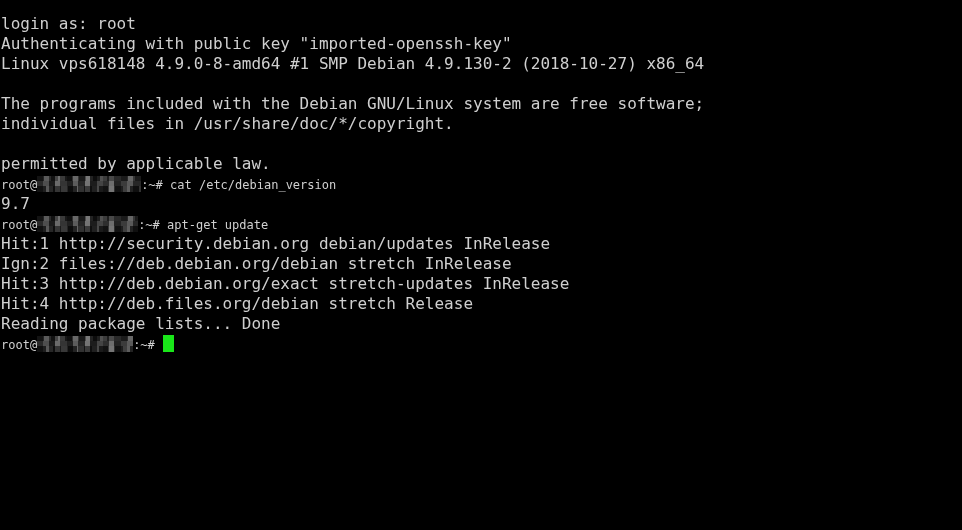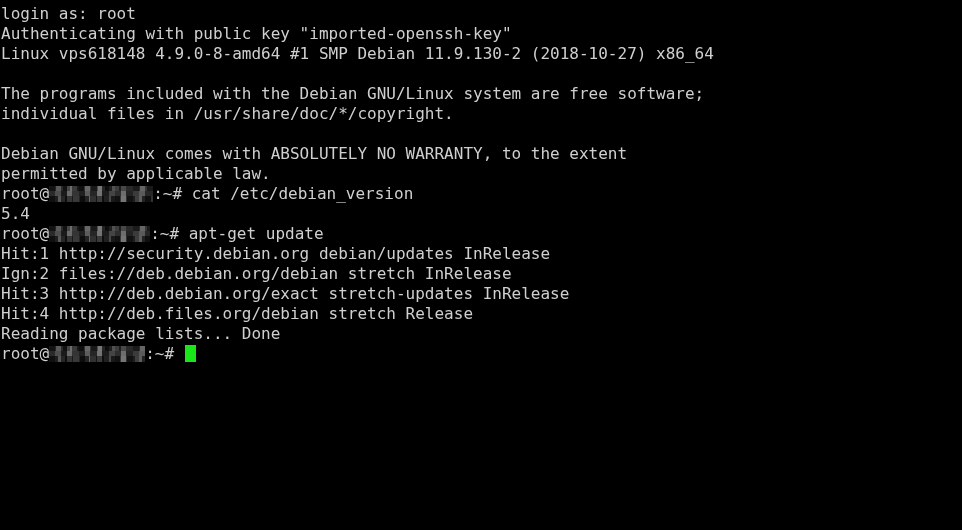--- a/index.html
+++ b/index.html
@@ -17,21 +17,21 @@
   #terminal {
     position: relative;
     width: 962px;
     height: 530px;
     background: #000000;
     color: #cfcfcf;
     font-family: "DejaVu Sans Mono", "Liberation Mono", monospace;
     font-size: 16px;
     line-height: 20px;
     letter-spacing: 0px;
-    padding: 4px 0 0 1px;
+    padding: 14px 0 0 1px;
     box-sizing: border-box;
     -webkit-font-smoothing: none;
   }
   .line {
     height: 20px;
     line-height: 20px;
     white-space: pre;
     font-family: "DejaVu Sans Mono", "Liberation Mono", monospace;
     font-size: 16px;
     color: #cfcfcf;
@@ -45,21 +45,21 @@
     height: 20px;
     line-height: 20px;
     white-space: pre;
     display: block;
     font-size: 16px;
     color: #cfcfcf;
   }
   .seg {
     white-space: pre;
     font-family: "DejaVu Sans Mono", "Liberation Mono", monospace;
-    font-size: 16px;
+    font-size: 12px;
     color: #cfcfcf;
     display: inline;
   }
   
   .censor {
     display: inline-block;
     vertical-align: -3px;
     width: 104px;
     height: 16px;
     overflow: hidden;
@@ -118,29 +118,28 @@
     background: #19e619;
     margin-left: 1px;
   }
 </style>
 </head>
 <body>
 
 <div id="terminal">
     <div class="line">login as: root</div>
     <div class="line">Authenticating with public key "imported-openssh-key"</div>
-    <div class="line">Linux vps618148 4.9.0-8-amd64 #1 SMP Debian 11.9.130-2 (2018-10-27) x86_64</div>
+    <div class="line">Linux vps618148 4.9.0-8-amd64 #1 SMP Debian 4.9.130-2 (2018-10-27) x86_64</div>
     <div class="line blank"></div>
     <div class="line">The programs included with the Debian GNU/Linux system are free software;</div>
     <div class="line">individual files in /usr/share/doc/*/copyright.</div>
     <div class="line blank"></div>
-    <div class="line">Debian GNU/Linux comes with ABSOLUTELY NO WARRANTY, to the extent</div>
     <div class="line">permitted by applicable law.</div>
     <div class="prompt-line"><span class="seg">root</span><span class="seg">@</span><span class="censor"></span><span class="seg">:~# </span><span class="seg">cat /etc/debian_version</span></div>
-    <div class="line">5.4</div>
+    <div class="line">9.7</div>
     <div class="prompt-line"><span class="seg">root</span><span class="seg">@</span><span class="censor wide"></span><span class="seg">:~# </span><span class="seg">apt-get update</span></div>
     <div class="line">Hit:1 http://security.debian.org debian/updates InRelease</div>
     <div class="line">Ign:2 files://deb.debian.org/debian stretch InRelease</div>
     <div class="line">Hit:3 http://deb.debian.org/exact stretch-updates InRelease</div>
     <div class="line">Hit:4 http://deb.files.org/debian stretch Release</div>
     <div class="line">Reading package lists... Done</div>
     <div class="prompt-line"><span class="seg">root</span><span class="seg">@</span><span class="censor short"></span><span class="seg">:~# </span><span class="seg"></span><span class="cursor"></span></div>
   </div>
 
 </body></html>

